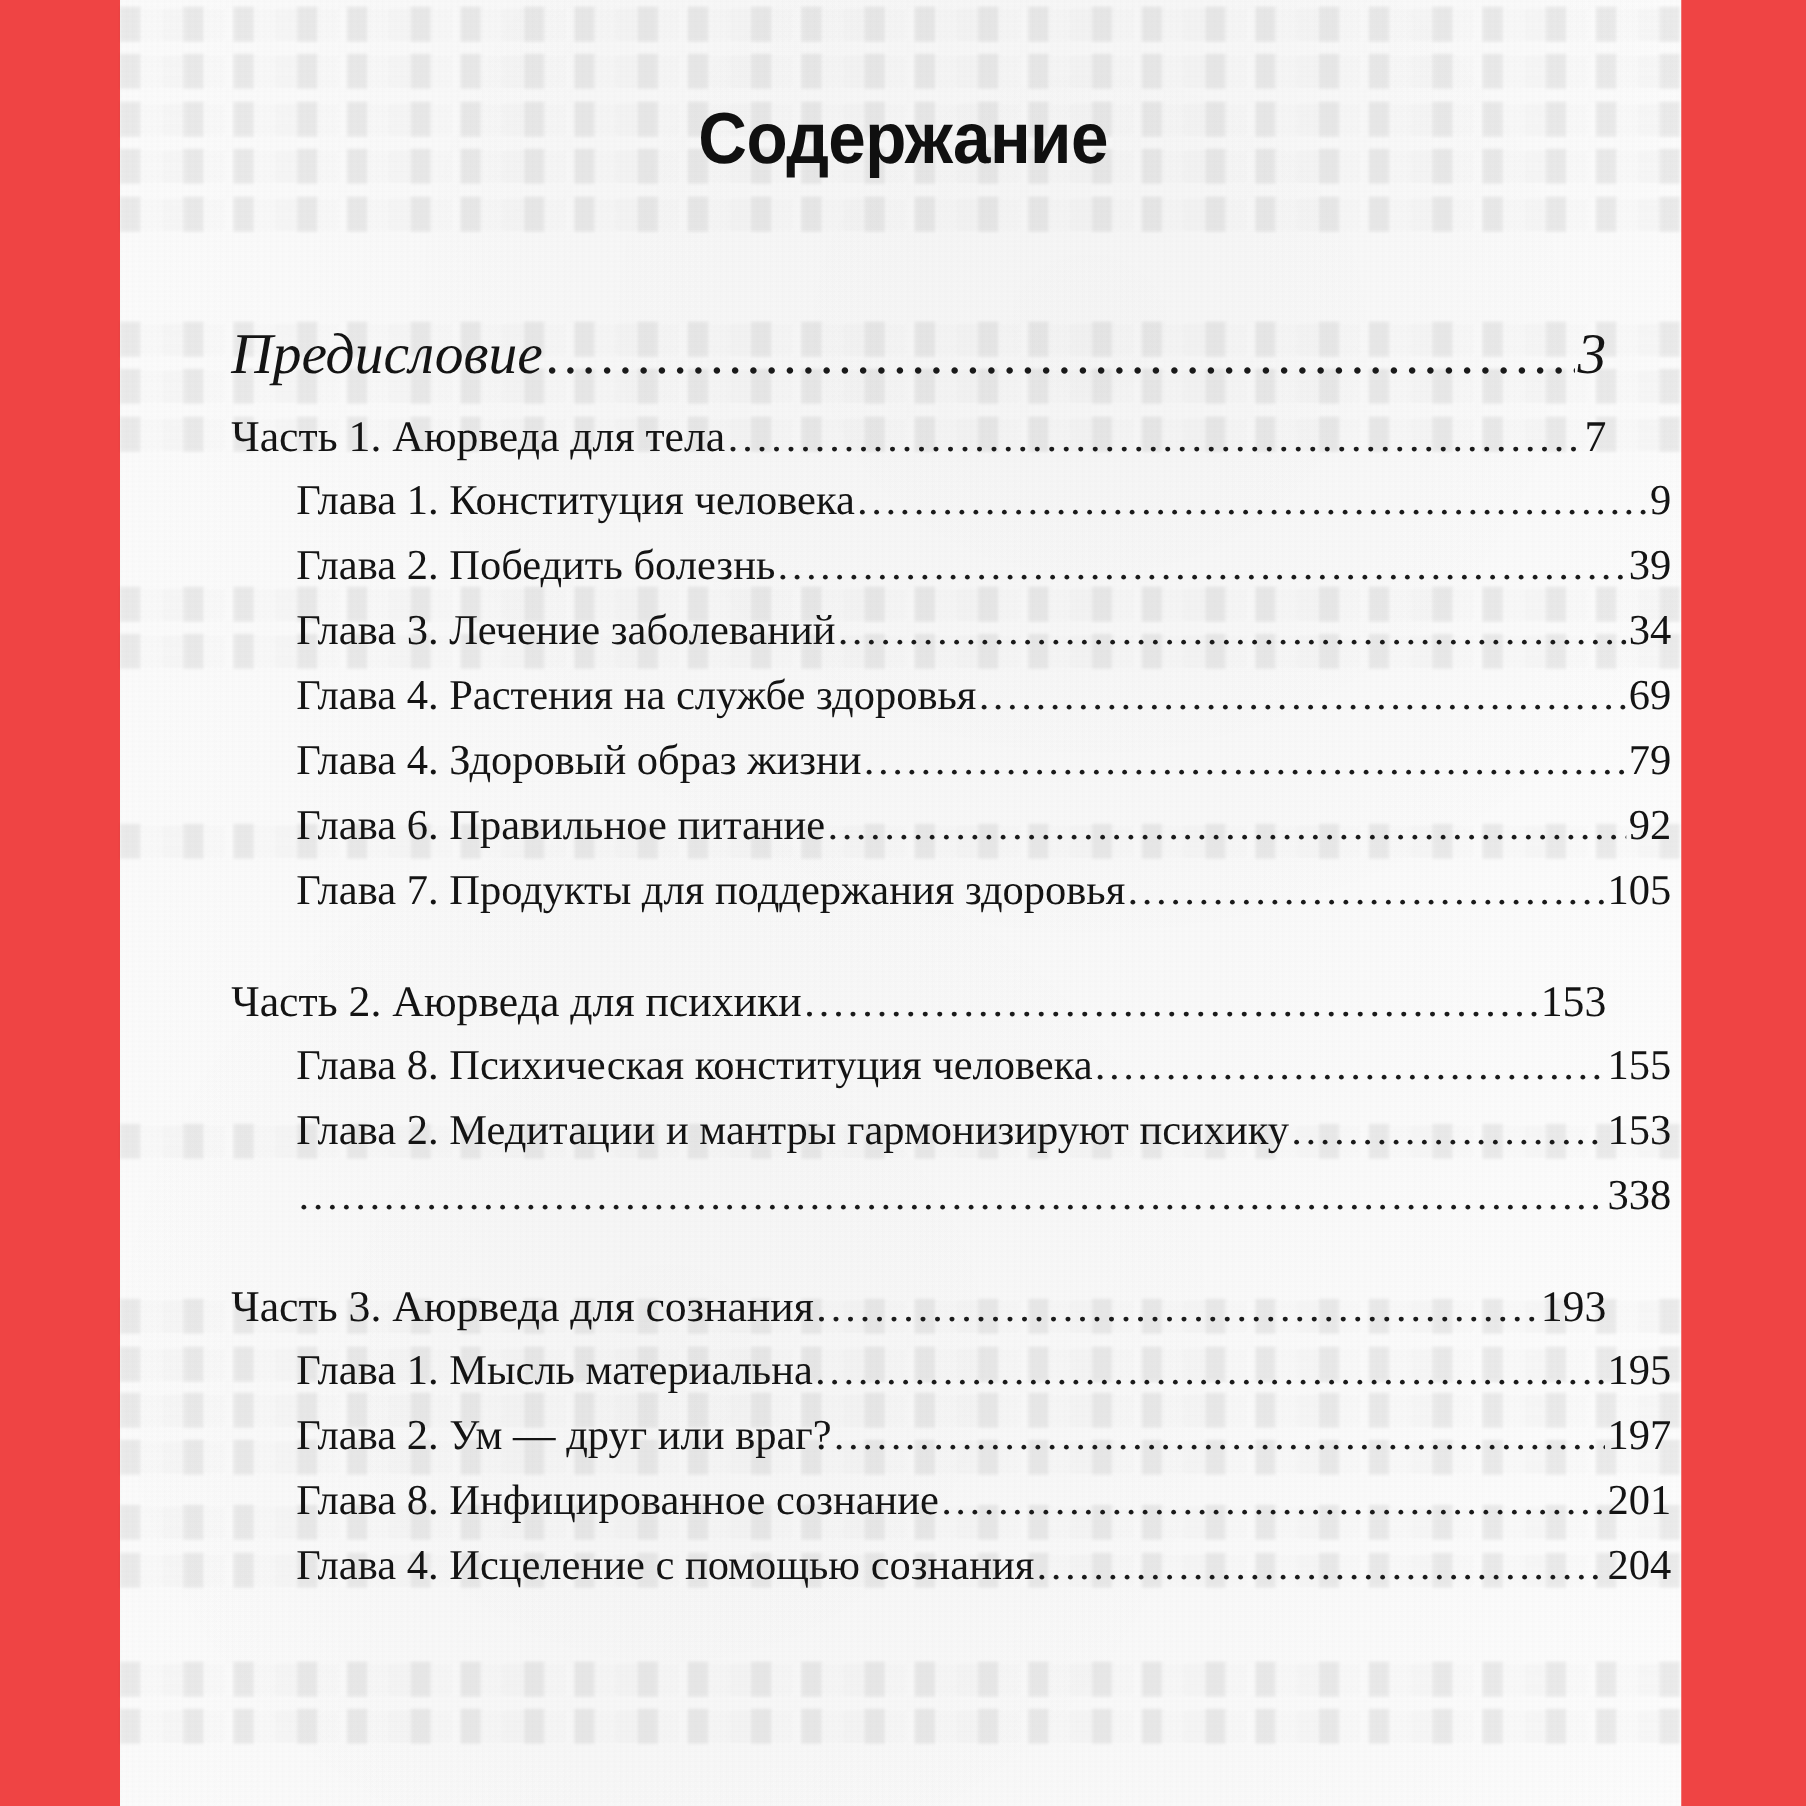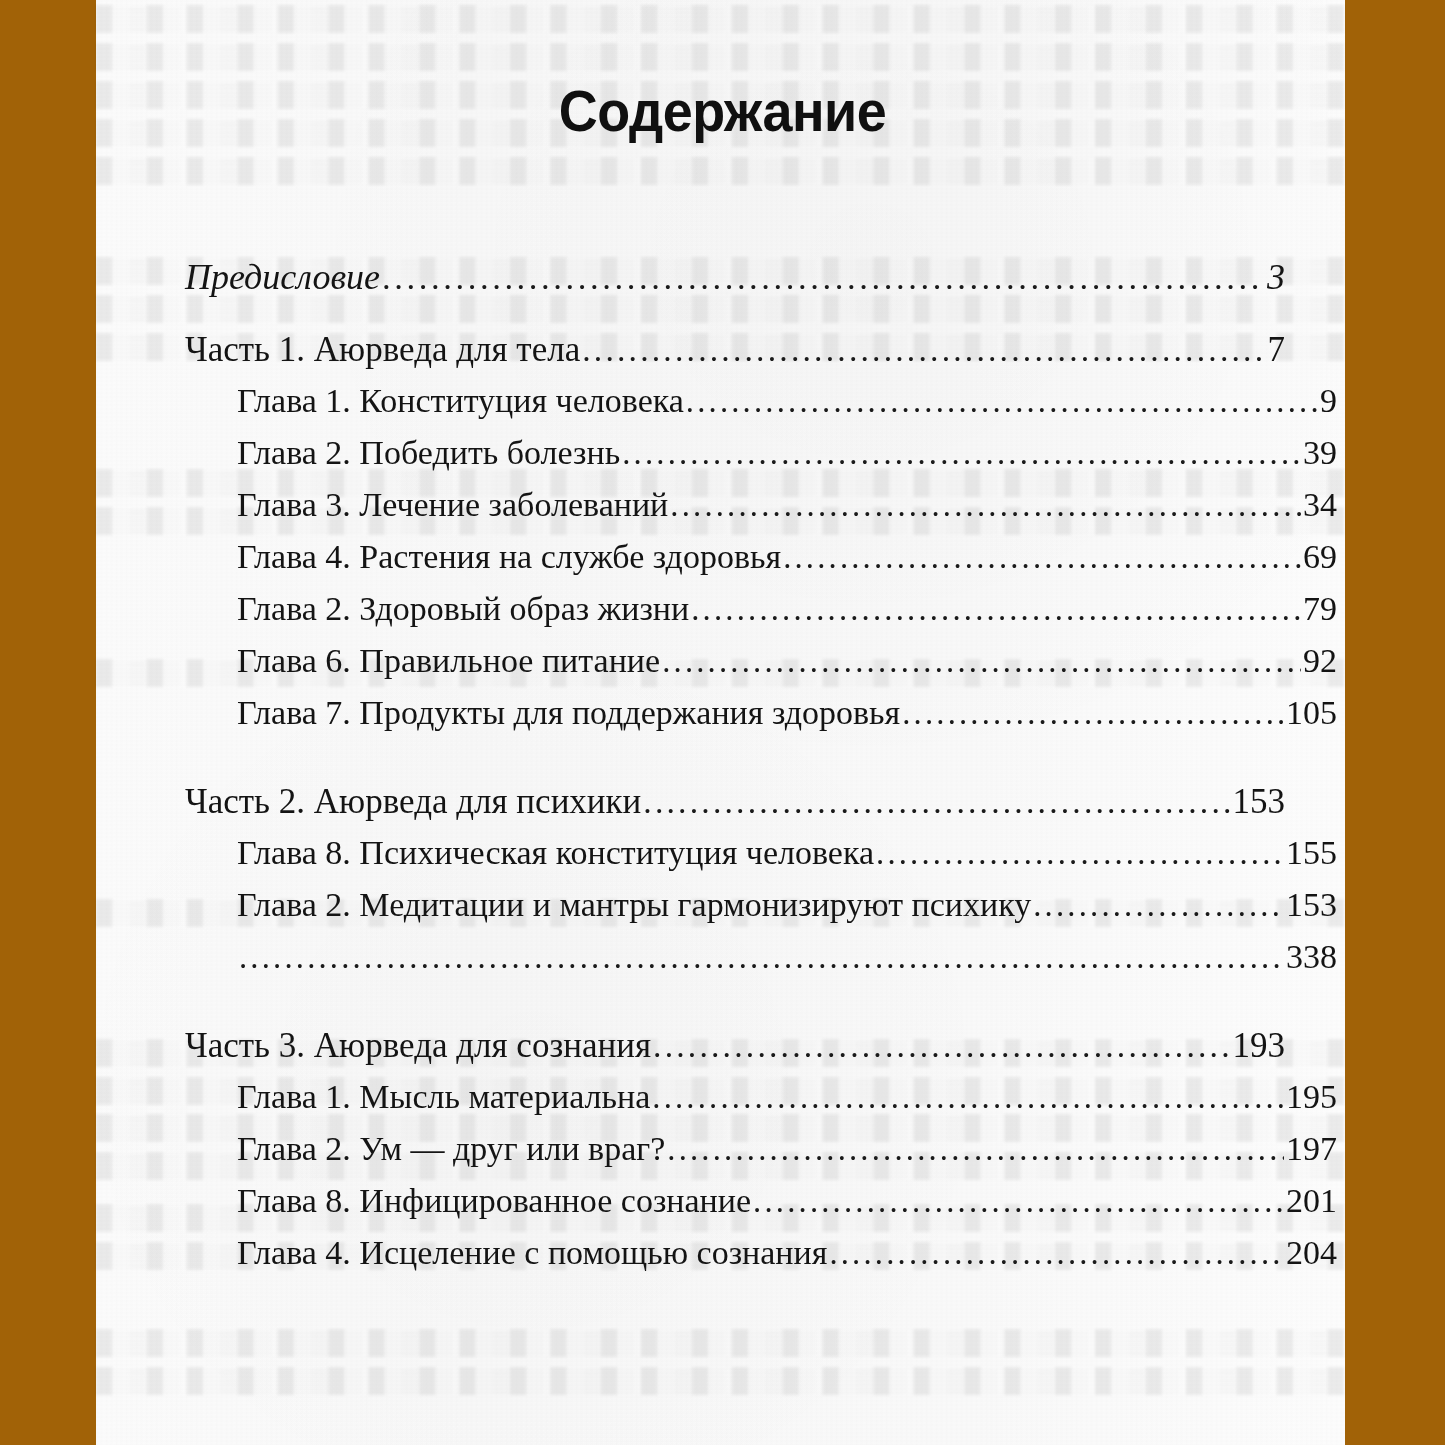--- a/index.html
+++ b/index.html
@@ -13,21 +13,21 @@
     height: 1445px;
     overflow: hidden;
     font-family: "Liberation Serif", "DejaVu Serif", serif;
   }
 
   
   #page {
     position: relative;
     width: 1445px;
     height: 1445px;
-    background: #a16207;
+    background: #ef4444;
     overflow: hidden;
   }
 
   
   #paper {
     position: absolute;
     left: 96px;
     top: 0;
     width: 1249px;
     height: 1445px;
@@ -117,21 +117,21 @@
   }
   .row .page {
     flex: 0 0 auto;
     text-align: right;
     font-variant-numeric: lining-nums;
   }
 
   
   .row.preface {
     font-style: italic;
-    font-size: 36px;
+    font-size: 46px;
     height: 52px;
   }
   .row.preface .leader { font-style: normal; letter-spacing: 3.6px; }
 
   
   .row.part {
     font-size: 35px;
     height: 52px;
   }
   .row.part .num { font-weight: 400; }
@@ -204,21 +204,21 @@
         <span class="label"><span>Глава 3. Лечение заболеваний</span></span>
         <span class="leader">................................................................................................................................................................</span>
         <span class="page">34</span>
       </div>
       <div class="row chapter">
         <span class="label"><span>Глава 4. Растения на службе здоровья</span></span>
         <span class="leader">................................................................................................................................................................</span>
         <span class="page">69</span>
       </div>
       <div class="row chapter">
-        <span class="label"><span>Глава 2. Здоровый образ жизни</span></span>
+        <span class="label"><span>Глава 4. Здоровый образ жизни</span></span>
         <span class="leader">................................................................................................................................................................</span>
         <span class="page">79</span>
       </div>
       <div class="row chapter">
         <span class="label"><span>Глава 6. Правильное питание</span></span>
         <span class="leader">................................................................................................................................................................</span>
         <span class="page">92</span>
       </div>
       <div class="row chapter">
         <span class="label"><span>Глава 7. Продукты для поддержания здоровья</span></span>

